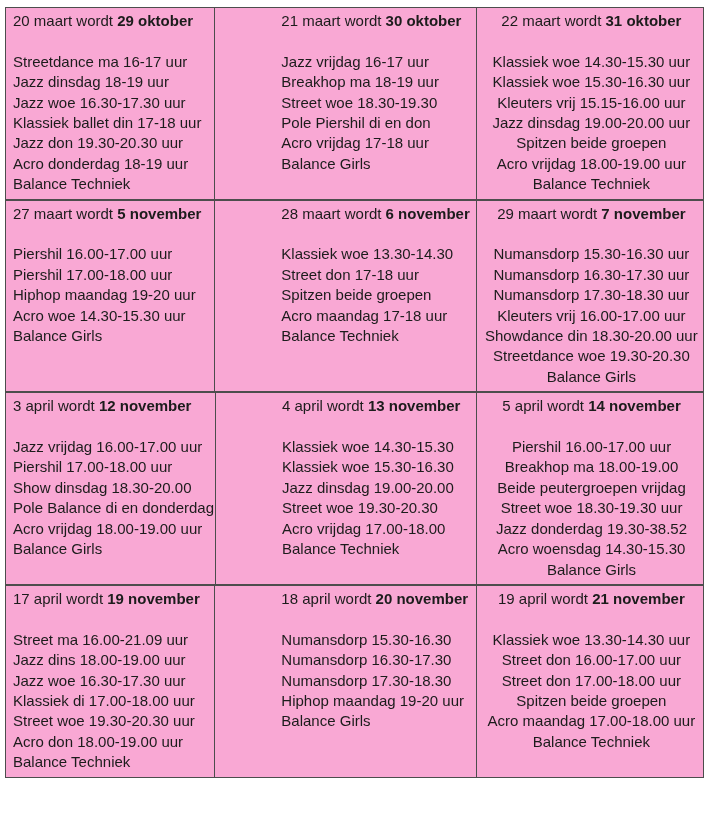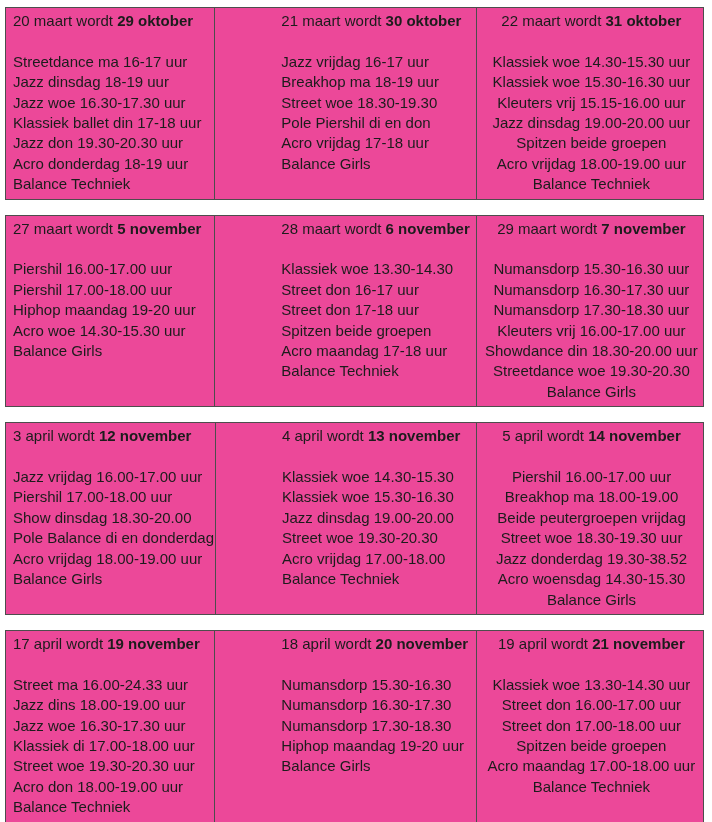--- a/index.html
+++ b/index.html
@@ -17,25 +17,24 @@
   .page {
     width: 712px;
     height: 822px;
     background: #ffffff;
     padding-top: 7px;
     box-sizing: border-box;
   }
   .tblock {
     width: 699px;
     margin-left: 5px;
-    margin-bottom: 15px;
     border: 1.5px solid #4d4d4d;
     box-sizing: border-box;
     display: flex;
-    background: #ec4899;
+    background: #f9a8d4;
   }
   .cell {
     box-sizing: border-box;
     padding: 3px 5px 4px 7px;
     font-size: 15px;
     line-height: 20.4px;
     min-height: 184px;
   }
   .cell.col0 { width: 210px; border-right: 1.5px solid #4d4d4d; }
   .cell.col1 { width: 262px; border-right: 1.5px solid #4d4d4d; padding-left: 66px; }
@@ -90,21 +89,20 @@
           <div class="line">Piershil 16.00-17.00 uur</div>
           <div class="line">Piershil 17.00-18.00 uur</div>
           <div class="line">Hiphop maandag 19-20 uur</div>
           <div class="line">Acro woe 14.30-15.30 uur</div>
           <div class="line">Balance Girls</div>
         </div>
         <div class="cell col1">
           <div class="hdr"><span>28 maart wordt</span> <span class="b">6 november</span></div>
           <div class="blank"></div>
           <div class="line">Klassiek woe 13.30-14.30</div>
-          <div class="line">Street don 16-17 uur</div>
           <div class="line">Street don 17-18 uur</div>
           <div class="line">Spitzen beide groepen</div>
           <div class="line">Acro maandag 17-18 uur</div>
           <div class="line">Balance Techniek</div>
         </div>
         <div class="cell col2">
           <div class="hdr"><span>29 maart wordt</span> <span class="b">7 november</span></div>
           <div class="blank"></div>
           <div class="line">Numansdorp 15.30-16.30 uur</div>
           <div class="line">Numansdorp 16.30-17.30 uur</div>
@@ -145,21 +143,21 @@
           <div class="line">Street woe 18.30-19.30 uur</div>
           <div class="line">Jazz donderdag 19.30-38.52</div>
           <div class="line">Acro woensdag 14.30-15.30</div>
           <div class="line">Balance Girls</div>
         </div>
       </div>
       <div class="tblock">
         <div class="cell col0">
           <div class="hdr"><span>17 april wordt</span> <span class="b">19 november</span></div>
           <div class="blank"></div>
-          <div class="line">Street ma 16.00-24.33 uur</div>
+          <div class="line">Street ma 16.00-21.09 uur</div>
           <div class="line">Jazz dins 18.00-19.00 uur</div>
           <div class="line">Jazz woe 16.30-17.30 uur</div>
           <div class="line">Klassiek di 17.00-18.00 uur</div>
           <div class="line">Street woe 19.30-20.30 uur</div>
           <div class="line">Acro don 18.00-19.00 uur</div>
           <div class="line">Balance Techniek</div>
         </div>
         <div class="cell col1">
           <div class="hdr"><span>18 april wordt</span> <span class="b">20 november</span></div>
           <div class="blank"></div>

